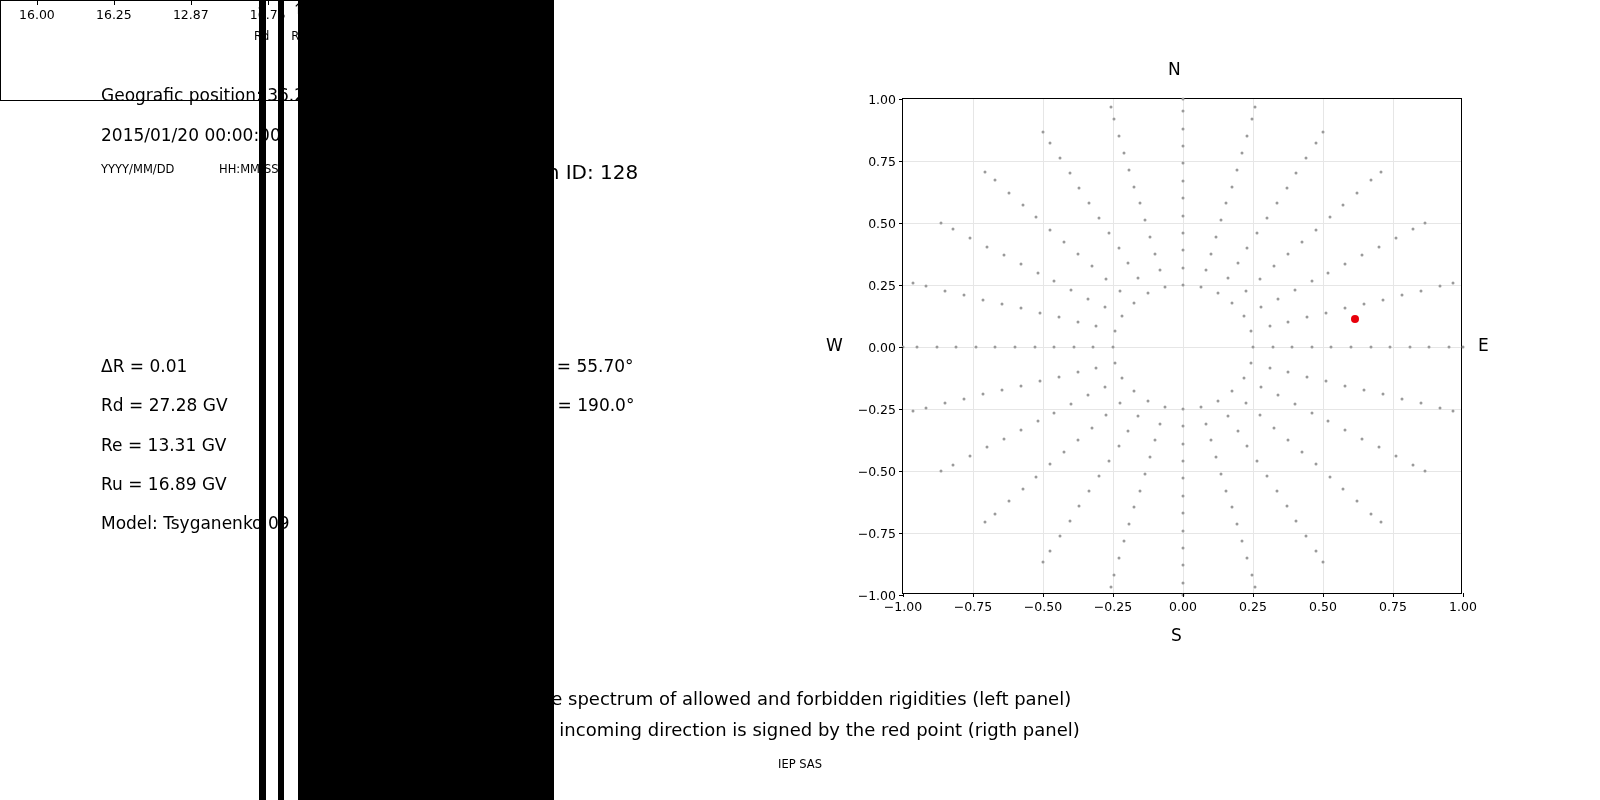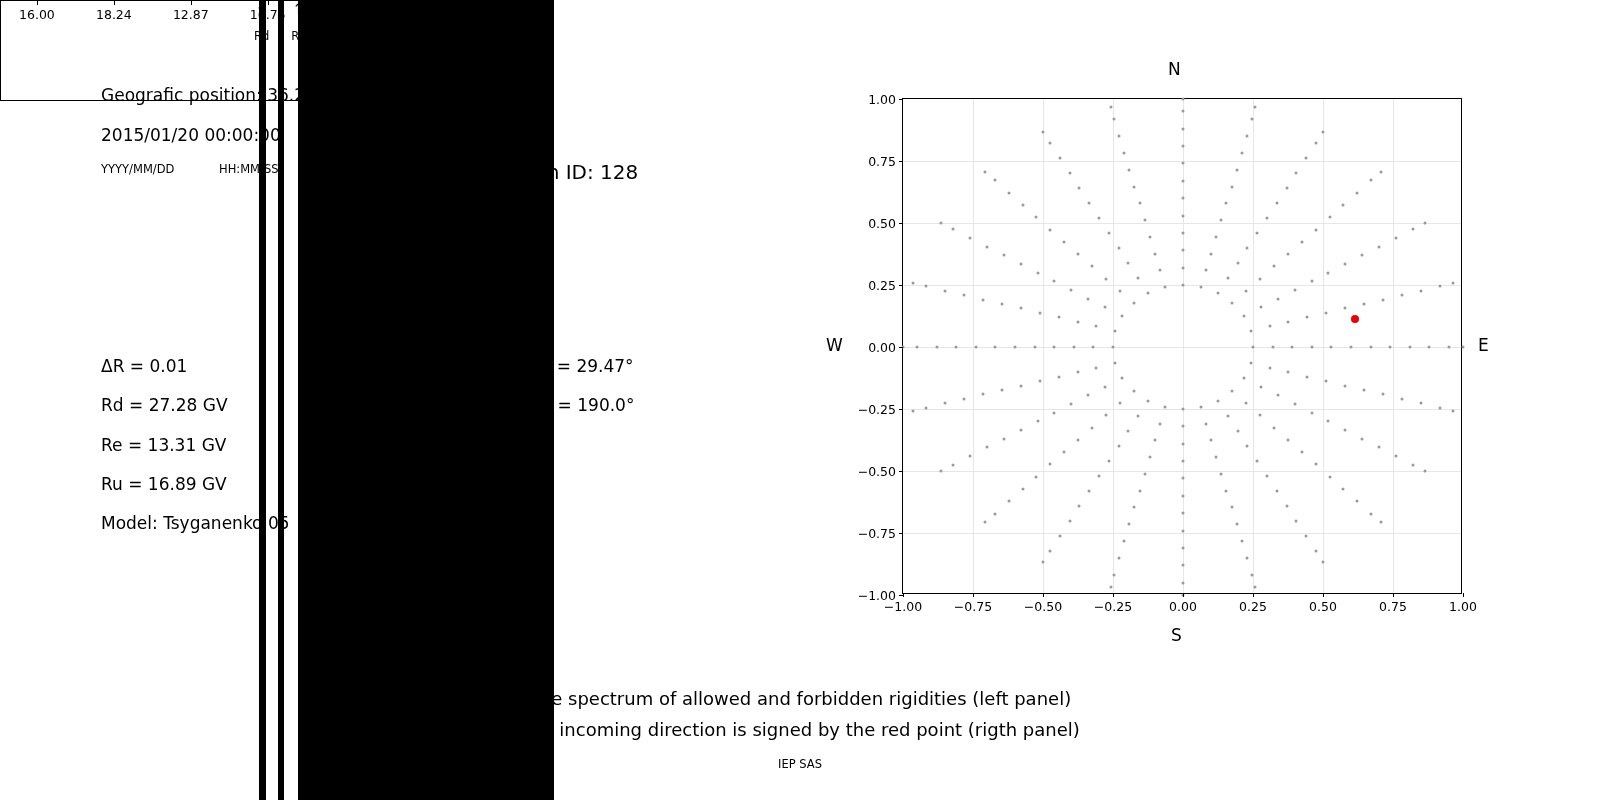--- a/index.html
+++ b/index.html
@@ -204,21 +204,21 @@
   <div id="spectrum-box">
       <div class="band" style="left: 259.149px; width: 6.77111px;"></div>
       <div class="band" style="left: 277.616px; width: 6.77111px;"></div>
       <div class="band" style="left: 297.929px; width: 256.071px;"></div>
     </div>
 
   <div id="spectrum-axis">
       <div class="tick" style="left: 36.9333px;"></div>
       <div class="ticklabel" style="left: 36.9333px;">16.00</div>
       <div class="tick" style="left: 113.878px;"></div>
-      <div class="ticklabel" style="left: 113.878px;">18.24</div>
+      <div class="ticklabel" style="left: 113.878px;">16.25</div>
       <div class="tick" style="left: 190.822px;"></div>
       <div class="ticklabel" style="left: 190.822px;">12.87</div>
       <div class="tick" style="left: 267.767px;"></div>
       <div class="ticklabel" style="left: 267.767px;">16.75</div>
       <div class="tick" style="left: 344.711px;"></div>
       <div class="ticklabel" style="left: 344.711px;">17.00</div>
       <div class="tick" style="left: 421.656px;"></div>
       <div class="ticklabel" style="left: 421.656px;">17.25</div>
       <div class="tick" style="left: 498.6px;"></div>
       <div class="ticklabel" style="left: 498.6px;">17.50</div>
@@ -227,22 +227,22 @@
       <div class="marker-arrow" style="left: 298.544px; top: 2px;">↑</div>
       <div class="marker-label" style="left: 298.544px; top: 29px;">Re</div>
       <div class="marker-arrow" style="left: 310.856px; top: 2px;">↑</div>
       <div class="marker-label" style="left: 310.856px; top: 29px;">Ru</div>
     </div>
 
   <div class="abs param" id="p-dr">ΔR = 0.01</div>
   <div class="abs param" id="p-rd">Rd = 27.28 GV</div>
   <div class="abs param" id="p-re">Re = 13.31 GV</div>
   <div class="abs param" id="p-ru">Ru = 16.89 GV</div>
-  <div class="abs param" id="p-model">Model: Tsyganenko 05</div>
-  <div class="abs param" id="p-theta">θ = 29.47°</div>
+  <div class="abs param" id="p-model">Model: Tsyganenko 09</div>
+  <div class="abs param" id="p-theta">θ = 55.70°</div>
   <div class="abs param" id="p-phi">φ = 190.0°</div>
 </div>
 
 <div id="right-panel" class="abs">
   <div id="sky-plot" style="width: 560px; height: 496px;">
       <div class="grid-line-v" style="left: 70px;"></div>
       <div class="grid-line-v" style="left: 140px;"></div>
       <div class="grid-line-v" style="left: 210px;"></div>
       <div class="grid-line-v" style="left: 280px;"></div>
       <div class="grid-line-v" style="left: 350px;"></div>

